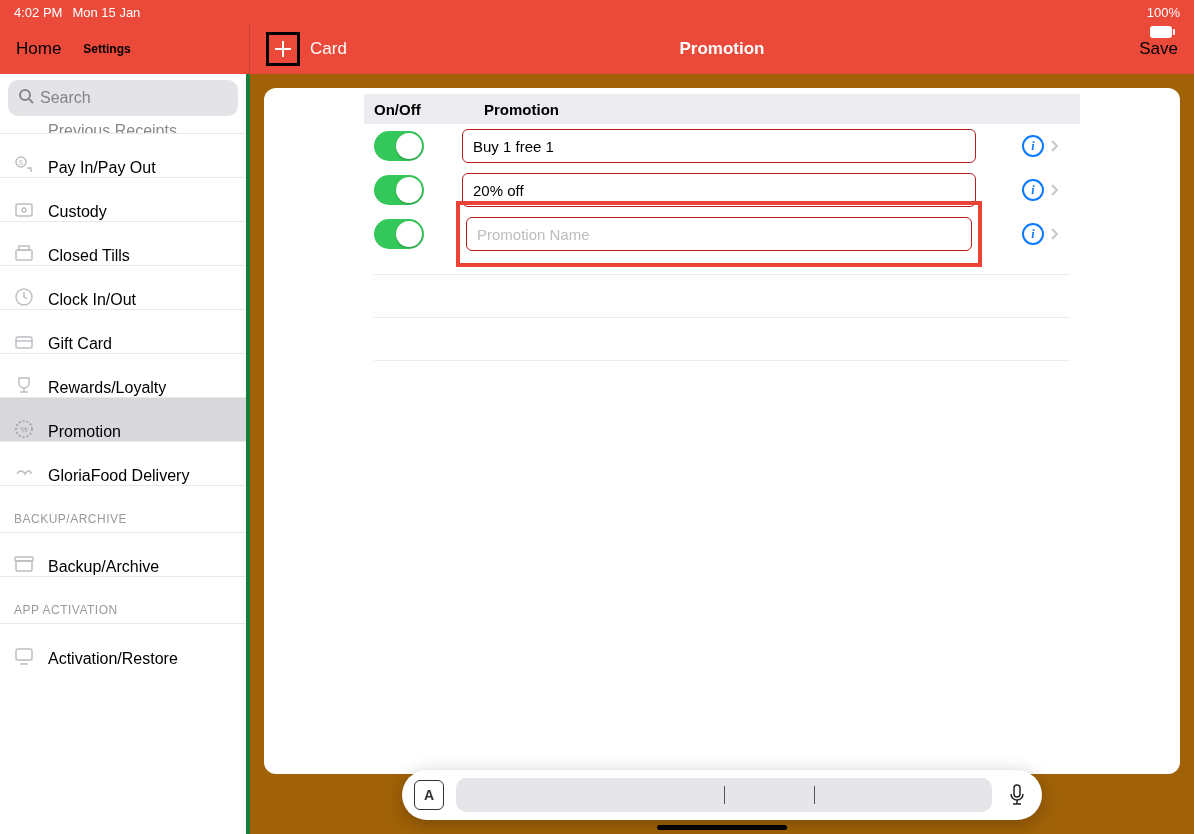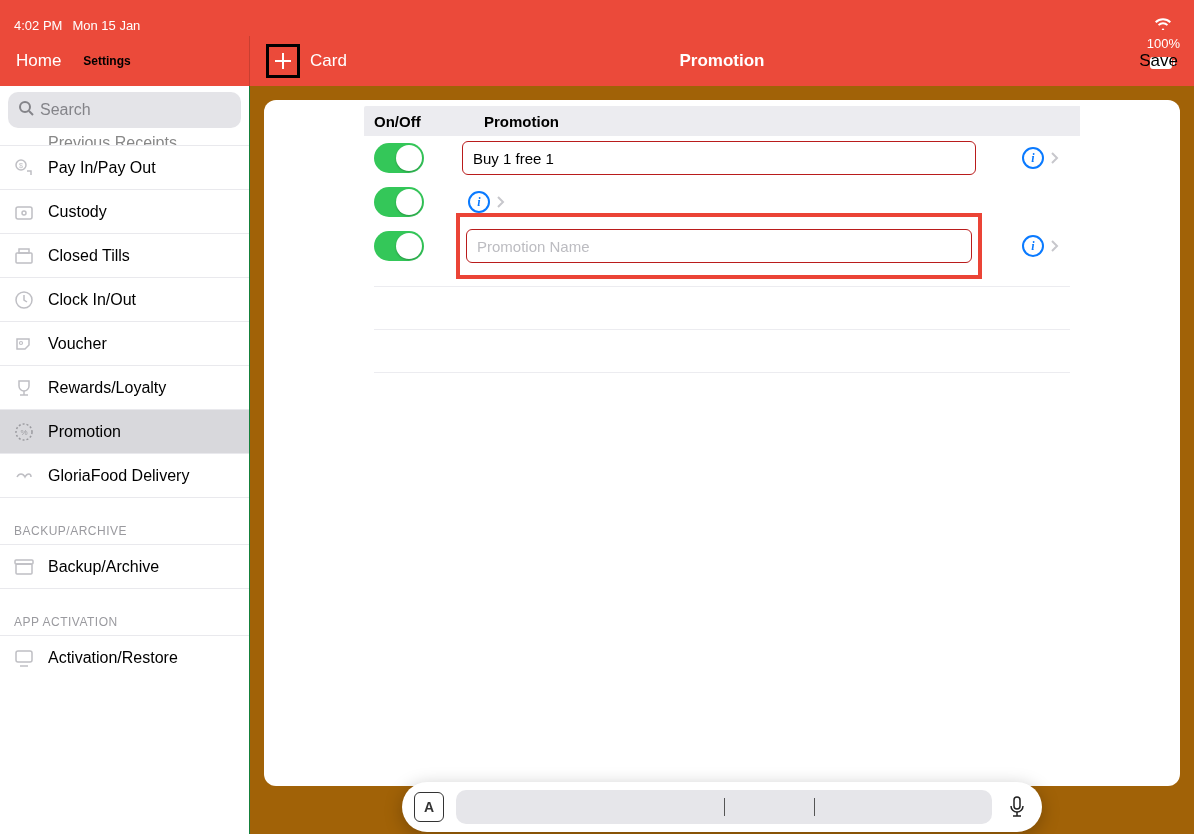--- a/index.html
+++ b/index.html
@@ -4,22 +4,23 @@
 <style>
   * { box-sizing: border-box; margin: 0; padding: 0; }
   html, body { width: 1194px; height: 834px; font-family: -apple-system, "Helvetica Neue", Arial, sans-serif; background: #fff; }
 
   
   .status-bar {
     background: #eb4a3a;
     color: #fff;
     height: 24px;
     display: flex;
+    align-items: center;
     font-size: 13px;
-    padding: 18px 14px;
+    padding: 12px 14px;
     gap: 37px;
   }
   .status-left { display: flex; gap: 10px; }
   .status-right { margin-left: auto; display: flex; align-items: center; gap: 6px; flex-direction: column; }
   .wifi-icon, .battery-icon { display: inline-flex; }
 
   .nav-bar {
     background: #eb4a3a;
     color: #fff;
     height: 50px;
@@ -28,21 +29,21 @@
   }
   .nav-left {
     width: 250px;
     display: flex;
     align-items: center;
     padding-left: 16px;
     gap: 22px;
     height: 100%;
     border-right: 1px solid rgba(0,0,0,0.15);
   }
-  .nav-left .home { font-size: 17px; font-weight: 400; color: #ffffff; }
+  .nav-left .home { font-size: 17px; font-weight: 400; color: #000000; }
   .nav-left .settings { font-size: 12px; font-weight: 700; color: #000000; }
 
   .nav-main {
     flex: 1;
     display: flex;
     align-items: center;
     padding: 0 16px;
     position: relative;
     height: 100%;
   }
@@ -60,21 +61,21 @@
   }
   .nav-main .save { margin-left: auto; color: #000000; font-size: 17px; }
 
   
   .content {
     display: flex;
     height: calc(834px - 74px);
   }
   .sidebar {
     width: 250px;
-    border-right: 1px solid #15803d;
+    border-right: 4px solid #15803d;
     background: #fff;
     overflow: hidden;
     position: relative;
   }
   .search-wrap { padding: 6px 8px; }
   .search-field {
     background: #e4e4e8;
     border-radius: 10px;
     height: 36px;
     display: flex;
@@ -84,21 +85,21 @@
     gap: 6px;
   }
   .search-field input {
     border: none; background: transparent; outline: none;
     font-size: 16px; color: #333; width: 100%;
   }
   .search-field input::placeholder { color: #848489; }
 
   .sb-item {
     display: flex;
-    align-items: center;
+    align-items: flex-end;
     height: 44px;
     padding: 0 12px;
     border-bottom: 1px solid #e9e9ed;
     gap: 12px;
     font-size: 16px;
     color: #000;
     background: #fff;
   }
   .sb-item .sb-icon { width: 24px; height: 24px; display:inline-flex; align-items:center; justify-content:center; color:#bfbfc4; }
   .sb-item.selected { background: #d8d8dc; }
@@ -313,25 +314,25 @@
             <svg width="22" height="22" viewBox="0 0 22 22">
               <circle cx="11" cy="11" r="8" stroke="#bfbfc4" stroke-width="1.5" fill="none"></circle>
               <path d="M11 6v5l3 2" stroke="#bfbfc4" stroke-width="1.5" fill="none"></path>
             </svg>
           </span>
           <span>Clock In/Out</span>
         </div>
         <div class="sb-item">
           <span class="sb-icon">
             <svg width="22" height="22" viewBox="0 0 22 22">
-              <path d="M4 6l12 0 0 6-4 4-8 0z" stroke="#bfbfc4" stroke-width="1.5" fill="none"></path>
-              <circle cx="8" cy="10" r="1.5" stroke="#bfbfc4" stroke-width="1.2" fill="none"></circle>
-            </svg>
-          </span>
-          <span>Voucher</span>
+              <rect x="3" y="7" width="16" height="11" rx="2" stroke="#bfbfc4" stroke-width="1.5" fill="none"></rect>
+              <line x1="3" y1="11" x2="19" y2="11" stroke="#bfbfc4" stroke-width="1.5"></line>
+            </svg>
+          </span>
+          <span>Gift Card</span>
         </div>
         <div class="sb-item">
           <span class="sb-icon">
             <svg width="22" height="22" viewBox="0 0 22 22">
               <path d="M6 4h10v5a5 5 0 01-10 0z" stroke="#bfbfc4" stroke-width="1.5" fill="none"></path>
               <line x1="11" y1="14" x2="11" y2="18" stroke="#bfbfc4" stroke-width="1.5"></line>
               <line x1="7" y1="18" x2="15" y2="18" stroke="#bfbfc4" stroke-width="1.5"></line>
             </svg>
           </span>
           <span>Rewards/Loyalty</span>
@@ -398,20 +399,23 @@
               </div>
               <div class="chev-cell">
                 <svg width="10" height="14" viewBox="0 0 10 14">
                   <path d="M2 2l5 5-5 5" stroke="#c7c7cc" stroke-width="2" fill="none"></path>
                 </svg>
               </div>
             </div>
             <div class="promo-row">
               <div class="toggle-cell">
                 <div class="toggle"></div>
+              </div>
+              <div class="name-cell">
+                <div class="name-wrap"><input class="name-input" value="20% off" placeholder="" style=""></div>
               </div>
               <div class="info-cell">
                 <div class="info-btn">i</div>
               </div>
               <div class="chev-cell">
                 <svg width="10" height="14" viewBox="0 0 10 14">
                   <path d="M2 2l5 5-5 5" stroke="#c7c7cc" stroke-width="2" fill="none"></path>
                 </svg>
               </div>
             </div>

